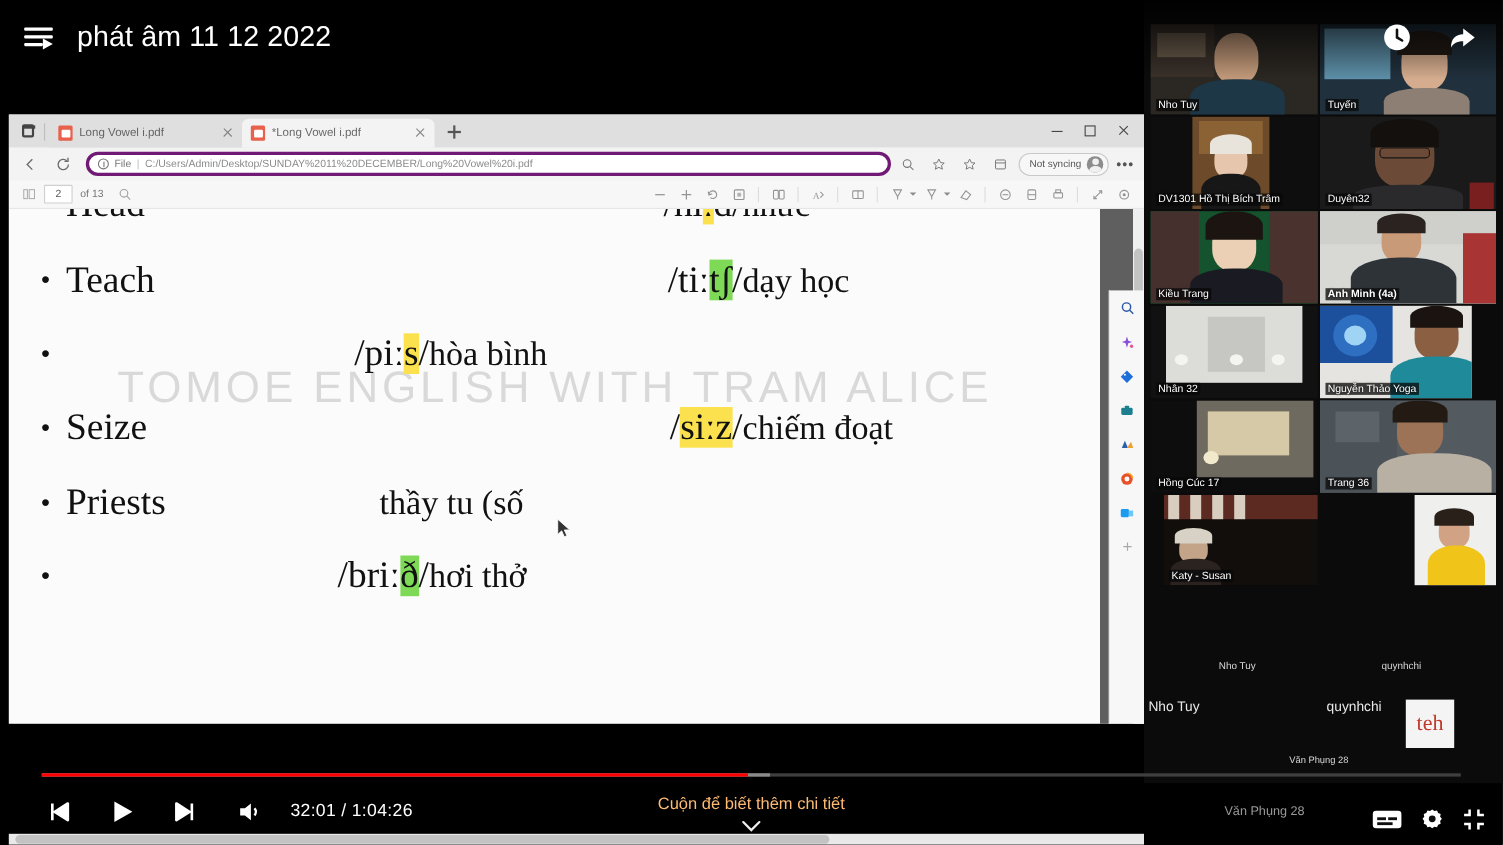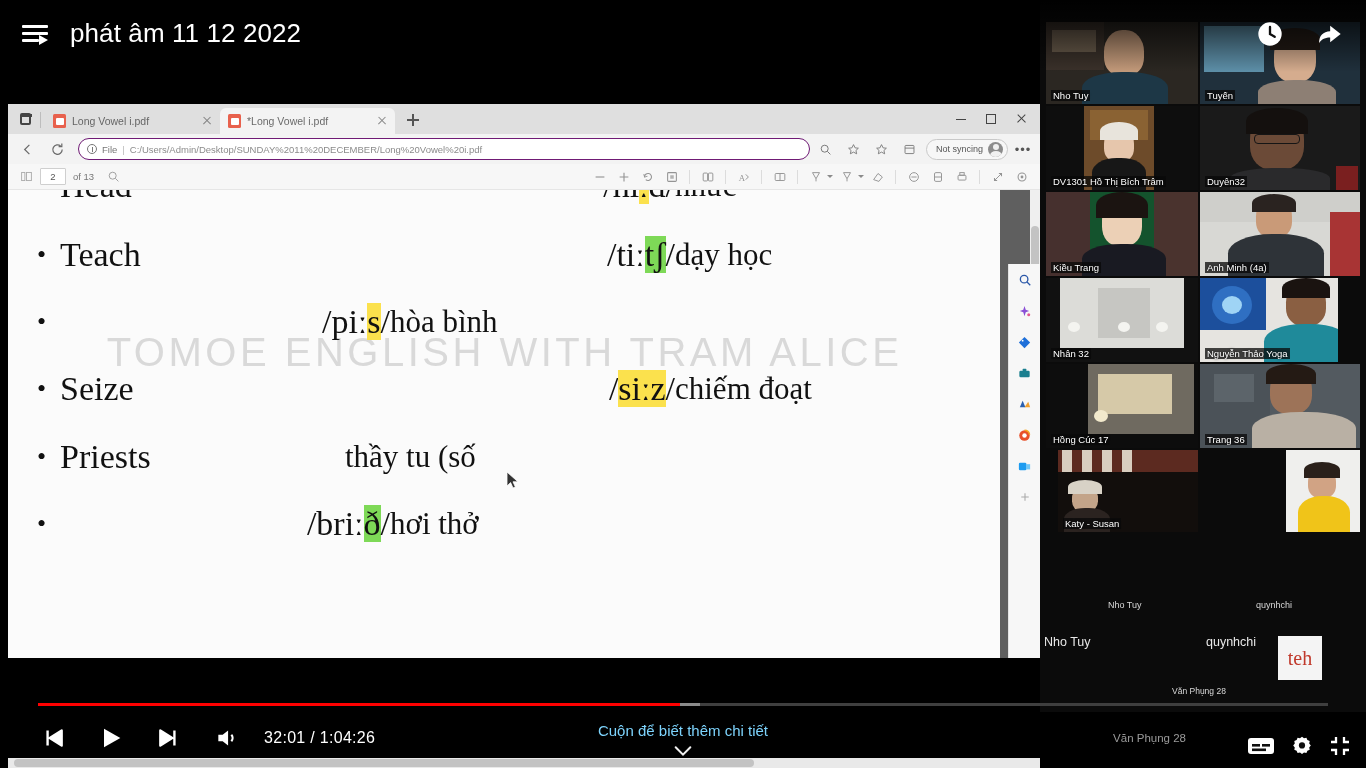--- a/index.html
+++ b/index.html
@@ -62,21 +62,21 @@
   .wc .sqr { position:absolute; left:10px; top:7px; width:10px; height:10px; border:1.3px solid #444; }
   .wc .x:before,.wc .x:after { content:""; position:absolute; left:10px; top:11px; width:11px; height:1.3px; background:#444; }
   .wc .x:before{ transform:rotate(45deg);} .wc .x:after{ transform:rotate(-45deg);}
 
   .addressbar { height:30px; background:#f3f3f3; display:flex; align-items:center;
     padding:0 6px; gap:4px; }
   .navbtn { width:26px; height:24px; display:flex; align-items:center; justify-content:center;
     color:#555; }
   .urlpill { flex:1; height:22px; background:#fff; border-radius:11px; display:flex; align-items:center;
     padding:0 8px; gap:5px; font-size:9.5px; color:#5d5d5d; margin-left:4px;
-    border:1px solid #701a75; }
+    border:3px solid #701a75; }
   .urlpill .ico-info { width:10px; height:10px; border:1.2px solid #777; border-radius:50%;
     flex:none; position:relative; }
   .urlpill .ico-info:after{ content:""; position:absolute; left:3.6px; top:2px; width:1.2px; height:5px; background:#777; }
   .urlpill .fileword { opacity:0.85; }
   .urlpill .sep { color:#bbb; }
   .urlpill .urltext { opacity:0.72; overflow:hidden; white-space:nowrap; flex:1; }
   .abicon { width:24px; height:24px; display:flex; align-items:center; justify-content:center;
     color:#555; flex:none; }
   .syncpill { height:21px; border:1px solid #c9c9c9; border-radius:11px; display:flex; align-items:center;
     gap:5px; padding:0 4px 0 9px; font-size:9px; color:#555; background:#f7f7f7; flex:none; }
@@ -149,21 +149,21 @@
   .progress-bg { position:absolute; left:38px; right:38px; top:1px; height:3px; background:#3f3f3f; }
   .progress-load { position:absolute; left:38px; top:1px; width:662px; height:3px; background:#8a8a8a; }
   .progress-play { position:absolute; left:38px; top:1px; width:642px; height:3px; background:#f00; }
 
   .controls { position:absolute; left:0; bottom:0; width:1366px; height:60px; z-index:50;
     display:flex; align-items:center; }
   .cbtn { width:46px; height:46px; display:flex; align-items:center; justify-content:center;
     color:#fff; }
   .ctime { color:#fff; font-size:16px; margin-left:14px; letter-spacing:0.3px; }
   .scroll-hint { position:absolute; left:0; width:1366px; top:14px; text-align:center;
-    color:#7dd3fc; font-size:15px; }
+    color:#fdba74; font-size:15px; }
   .scroll-chev { position:absolute; left:0; width:1366px; top:36px; text-align:center; color:#efefef; }
   .right-ctrls { position:absolute; right:14px; bottom:6px; display:flex; align-items:center; gap:14px; }
 </style>
 </head>
 <body>
 
 <div id="root">
 
   <div class="video-area">
 
@@ -516,21 +516,21 @@
 
       <div class="tile" style="left:6px; top:192px; width:152px; height:84px; background:#14532d;">
         <div style="position:absolute;left:0;top:0;width:44px;height:84px;background:#46302e;"></div>
         <div style="position:absolute;right:0;top:0;width:44px;height:84px;background:#4a332e;"></div>
         <div class="face" style="left:56px;top:6px;width:40px;height:48px;background:#ecd0b6;"></div>
         <div style="position:absolute;left:50px;top:0px;width:52px;height:26px;background:#1b1411;border-radius:50% 50% 0 0;"></div>
         <div class="body-shape" style="left:36px;top:52px;width:84px;height:32px;background:#191a22;"></div>
         <div class="pname boxed">Kiều Trang</div>
       </div>
 
-      <div class="tile" style="left:160px; top:192px; width:160px; height:84px; background:#d8d8d4;">
+      <div class="tile" style="left:160px; top:192px; width:160px; height:84px; background:#d8d8d4;font-weight:bold;">
         <div style="position:absolute;left:0;top:0;width:160px;height:30px;background:#cfcfcb;"></div>
         <div class="face" style="left:56px;top:6px;width:36px;height:40px;background:#c99a78;"></div>
         <div style="position:absolute;left:52px;top:2px;width:44px;height:18px;background:#2a2320;border-radius:50% 50% 0 0;"></div>
         <div class="body-shape" style="left:28px;top:42px;width:96px;height:42px;background:#2e3338;"></div>
         <div style="position:absolute;right:0;top:20px;width:30px;height:64px;background:#a83434;"></div>
         <div class="pname boxed">Anh Minh (4a)</div>
       </div>
 
       <div class="tile" style="left:6px; top:278px; width:152px; height:84px; background:#111;">
         <div style="position:absolute;left:14px;top:0;width:124px;height:70px;background:#dcdcd8;"></div>

